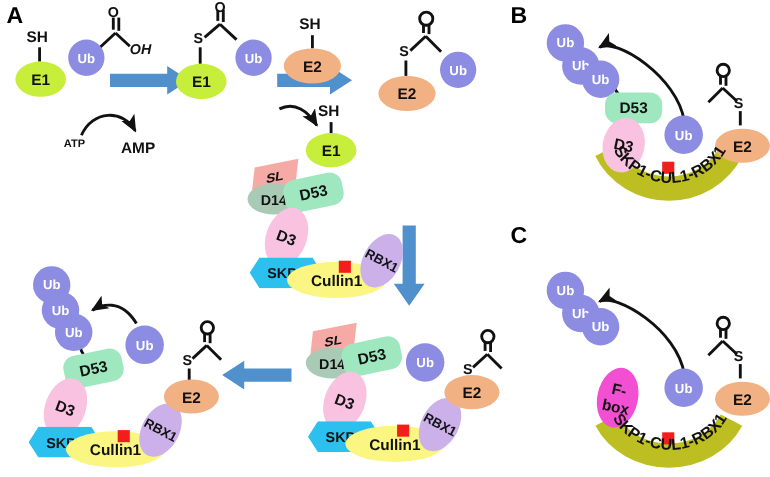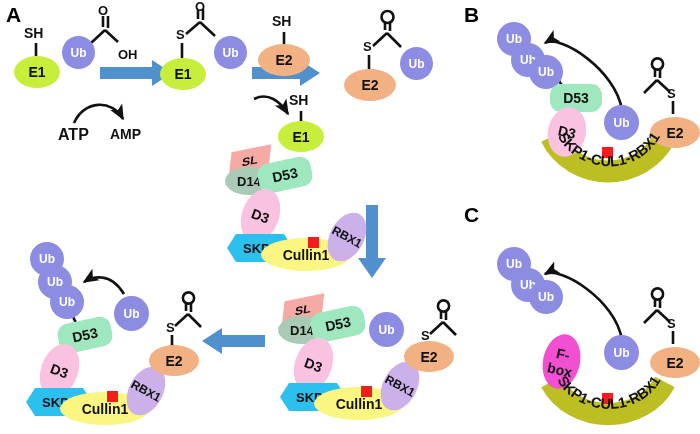--- a/index.html
+++ b/index.html
@@ -131,23 +131,23 @@
 
   <div class="panel-letter" style="left:6px;top:4px;">A</div>
   <div class="panel-letter" style="left:464px;top:4px;">B</div>
   <div class="panel-letter" style="left:464px;top:204px;">C</div>
 
   <div class="txt" style="left:24px;top:26px;font-size:14px;">SH</div>
   <div class="node ell" style="left:14px;top:56px;width:46px;height:32px;background:#c6ee3a;font-size:14px;">E1</div>
 
   <div class="node ell" style="left:62px;top:36px;width:33px;height:33px;background:#8b8ce2;color:#fff;font-size:12px;">Ub</div>
   <div class="chem" style="left:98px;top:4px;">O</div>
-  <div class="chem" style="left:118px;top:48px;">OH</div>
-
-  <div class="txt" style="left:58px;top:127px;font-size:16px;">ATP</div>
+  <div class="chem" style="left:118px;top:38px;font-style:italic;">OH</div>
+
+  <div class="txt" style="left:58px;top:127px;font-size:10px;">ATP</div>
   <div class="txt" style="left:110px;top:127px;font-size:14px;">AMP</div>
 
   <div class="chem" style="left:176px;top:28px;">S</div>
   <div class="chem" style="left:195px;top:0px;">O</div>
   <div class="node ell" style="left:160px;top:58px;width:46px;height:32px;background:#c6ee3a;font-size:14px;">E1</div>
   <div class="node ell" style="left:214px;top:36px;width:33px;height:33px;background:#8b8ce2;color:#fff;font-size:12px;">Ub</div>
 
   <div class="txt" style="left:272px;top:14px;font-size:14px;">SH</div>
   <div class="node ell" style="left:258px;top:44px;width:52px;height:32px;background:#f2b183;font-size:14px;">E2</div>
   <div class="txt" style="left:289px;top:93px;font-size:14px;">SH</div>

